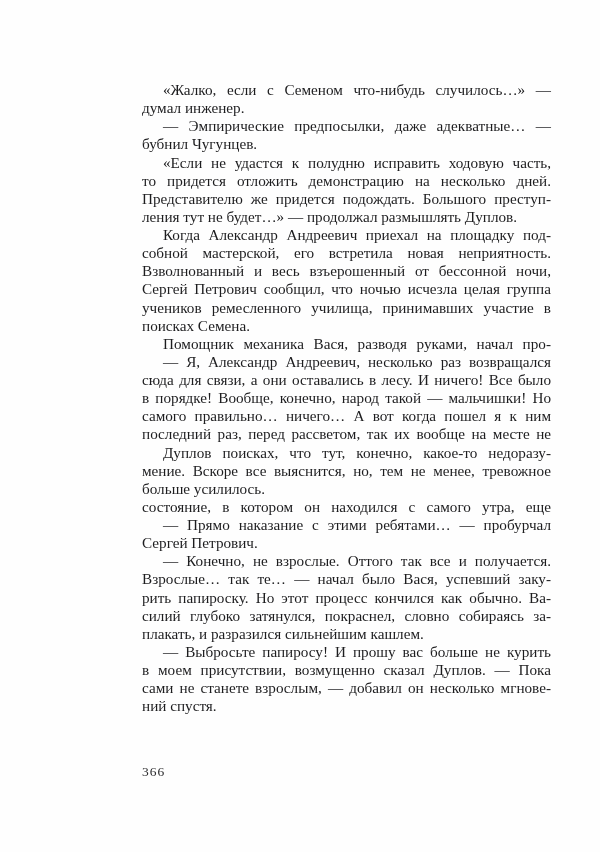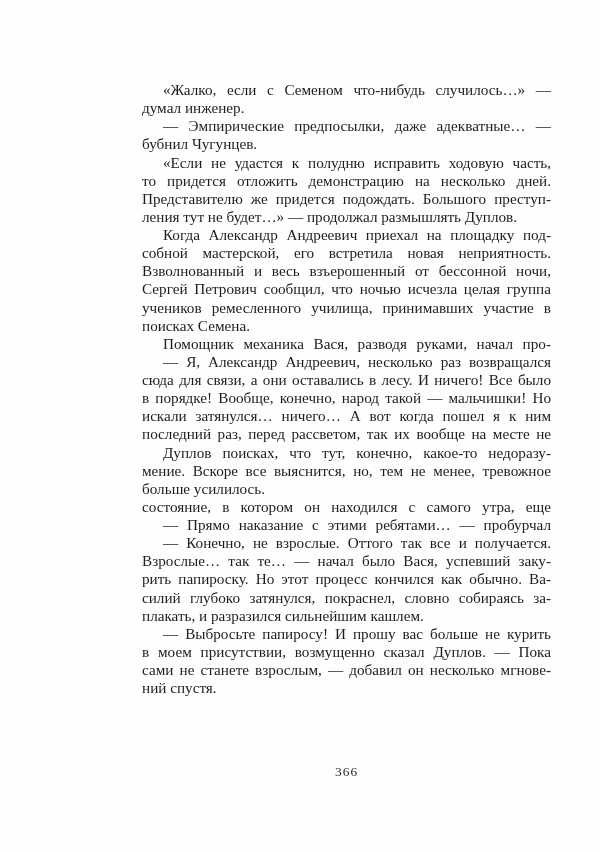--- a/index.html
+++ b/index.html
@@ -36,21 +36,20 @@
     -moz-text-align-last: left;
   }
   .line.indent {
     padding-left: 21px;
   }
   .folio {
     position: absolute;
     left: 142px;
     top: 764px;
     width: 409px;
-    text-align: center;
     color: #2a2a2c;
     font-size: 13.5px;
     letter-spacing: 1px;
   }
 </style>
 </head>
 <body>
 
 <div class="page">
   <div class="text-block">
@@ -65,27 +64,28 @@
       <div class="line indent">Когда Александр Андреевич приехал на площадку под-</div>
       <div class="line">собной мастерской, его встретила новая неприятность.</div>
       <div class="line">Взволнованный и весь взъерошенный от бессонной ночи,</div>
       <div class="line">Сергей Петрович сообщил, что ночью исчезла целая группа</div>
       <div class="line">учеников ремесленного училища, принимавших участие в</div>
       <div class="line end">поисках Семена.</div>
       <div class="line indent">Помощник механика Вася, разводя руками, начал про-</div>
       <div class="line indent">— Я, Александр Андреевич, несколько раз возвращался</div>
       <div class="line">сюда для связи, а они оставались в лесу. И ничего! Все было</div>
       <div class="line">в порядке! Вообще, конечно, народ такой — мальчишки! Но</div>
-      <div class="line">искали затянулся… ничего… А вот когда пошел я к ним</div>
+      <div class="line">самого правильно… ничего… А вот когда пошел я к ним</div>
       <div class="line">последний раз, перед рассветом, так их вообще на месте не</div>
       <div class="line indent">Дуплов поисках, что тут, конечно, какое-то недоразу-</div>
       <div class="line">мение. Вскоре все выяснится, но, тем не менее, тревожное</div>
       <div class="line end">больше усилилось.</div>
       <div class="line">состояние, в котором он находился с самого утра, еще</div>
       <div class="line indent">— Прямо наказание с этими ребятами… — пробурчал</div>
+      <div class="line end">Сергей Петрович.</div>
       <div class="line indent">— Конечно, не взрослые. Оттого так все и получается.</div>
       <div class="line">Взрослые… так те… — начал было Вася, успевший заку-</div>
       <div class="line">рить папироску. Но этот процесс кончился как обычно. Ва-</div>
       <div class="line">силий глубоко затянулся, покраснел, словно собираясь за-</div>
       <div class="line end">плакать, и разразился сильнейшим кашлем.</div>
       <div class="line indent">— Выбросьте папиросу! И прошу вас больше не курить</div>
       <div class="line">в моем присутствии, возмущенно сказал Дуплов. — Пока</div>
       <div class="line">сами не станете взрослым, — добавил он несколько мгнове-</div>
       <div class="line end">ний спустя.</div>
     </div>

